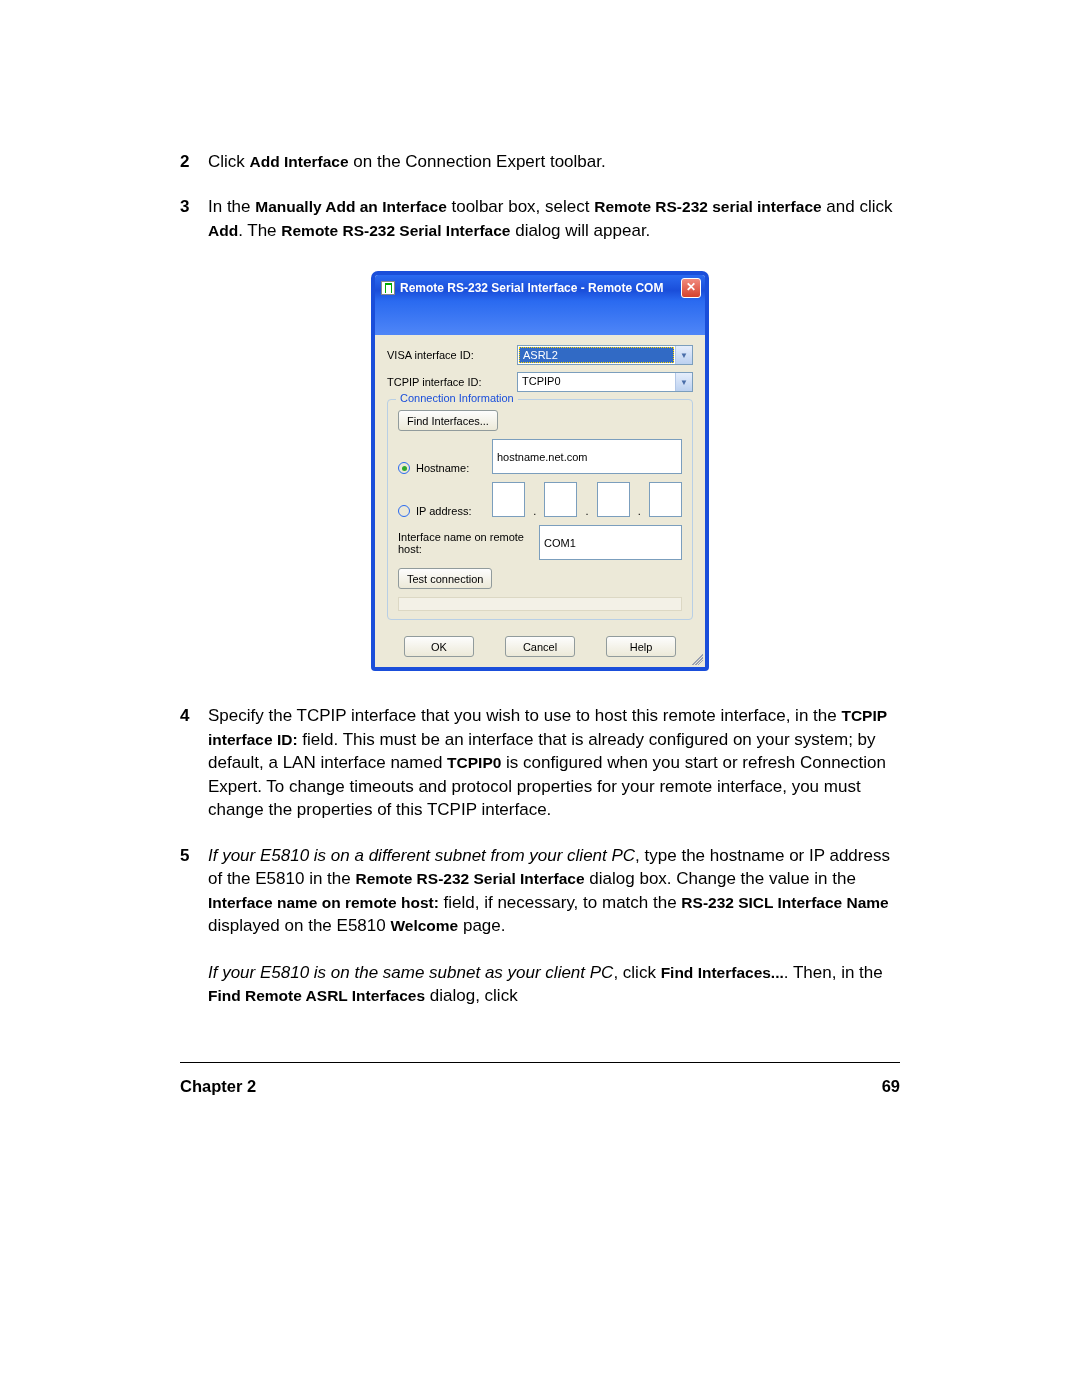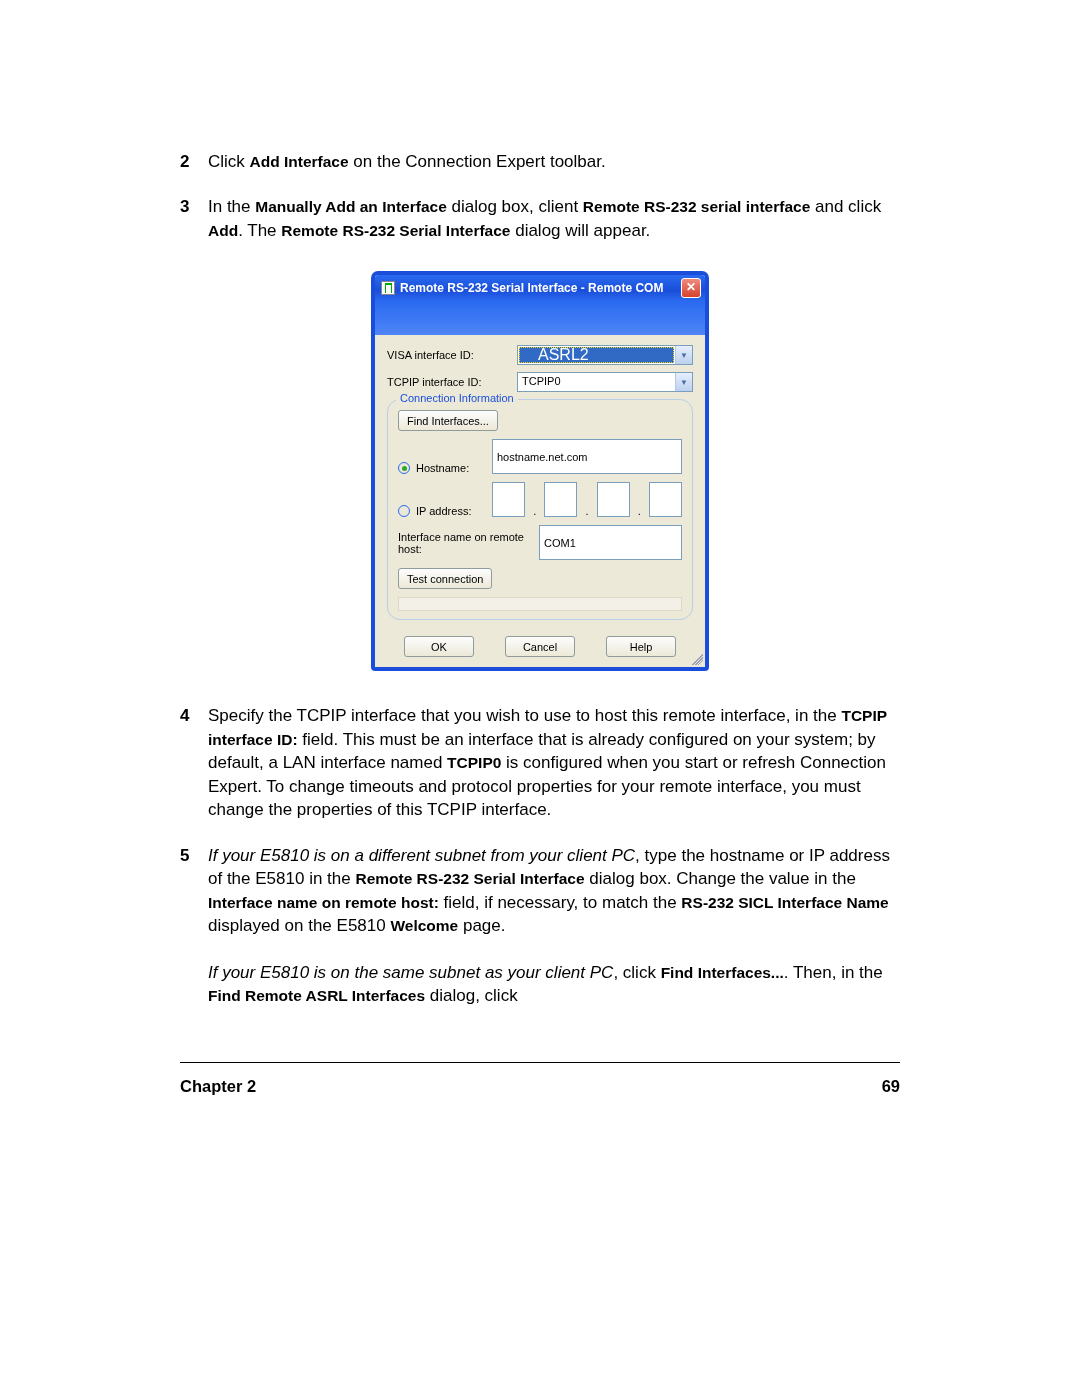--- a/index.html
+++ b/index.html
@@ -121,44 +121,44 @@
     display: flex;
     border: 1px solid #7b9ebd;
     background: #fff;
   }
   .combo.sel .combo-val {
     background: #316ac5;
     color: #fff;
     border: 1px dotted #ffd800;
     outline: none;
     margin: 1px;
-    padding: 0 18px;
-    flex: 1;
-    font-size: 16px;
+    padding: 0 3px;
+    flex: 1;
+    font-size: 11px;
     line-height: 14px;
   }
   .combo .combo-val {
     flex: 1;
     padding: 2px 4px;
     font-size: 11px;
     color: #000;
   }
   .combo-arrow {
     width: 17px;
     background: linear-gradient(to bottom,#e6eefc,#bcd1f0);
     border-left: 1px solid #b3c7e6;
     display: flex;
     align-items: center;
     justify-content: center;
     color: #4a6ea9;
     font-size: 8px;
   }
   .groupbox {
     border: 1px solid #b8cfe5;
-    border-radius: 13px;
+    border-radius: 4px;
     margin-top: 0;
     padding: 10px 10px 8px 10px;
     position: relative;
   }
   .group-title {
     position: absolute;
     top: -8px;
     left: 8px;
     background: #ece9d8;
     padding: 0 4px;
@@ -254,21 +254,21 @@
   <div class="step">
     <div class="step-num">2</div>
     <div class="step-body">
       <span>Click </span><span class="sb">Add Interface</span><span> on the Connection Expert toolbar.</span>
     </div>
   </div>
 
   <div class="step">
     <div class="step-num">3</div>
     <div class="step-body">
-      <span>In the </span><span class="sb">Manually Add an Interface</span><span> dialog box, client </span><span class="sb">Remote RS-232 serial interface</span><span> and click </span><span class="sb">Add</span><span>. The </span><span class="sb">Remote RS-232 Serial Interface</span><span> dialog will appear.</span>
+      <span>In the </span><span class="sb">Manually Add an Interface</span><span> toolbar box, select </span><span class="sb">Remote RS-232 serial interface</span><span> and click </span><span class="sb">Add</span><span>. The </span><span class="sb">Remote RS-232 Serial Interface</span><span> dialog will appear.</span>
     </div>
   </div>
 
   <div class="dialog-wrap">
     <div class="xp-dialog">
       <div class="titlebar">
         <span class="title-icon"></span>
         <span class="title-text">Remote RS-232 Serial Interface - Remote COM</span>
         <div class="close-btn">✕</div>
       </div>

